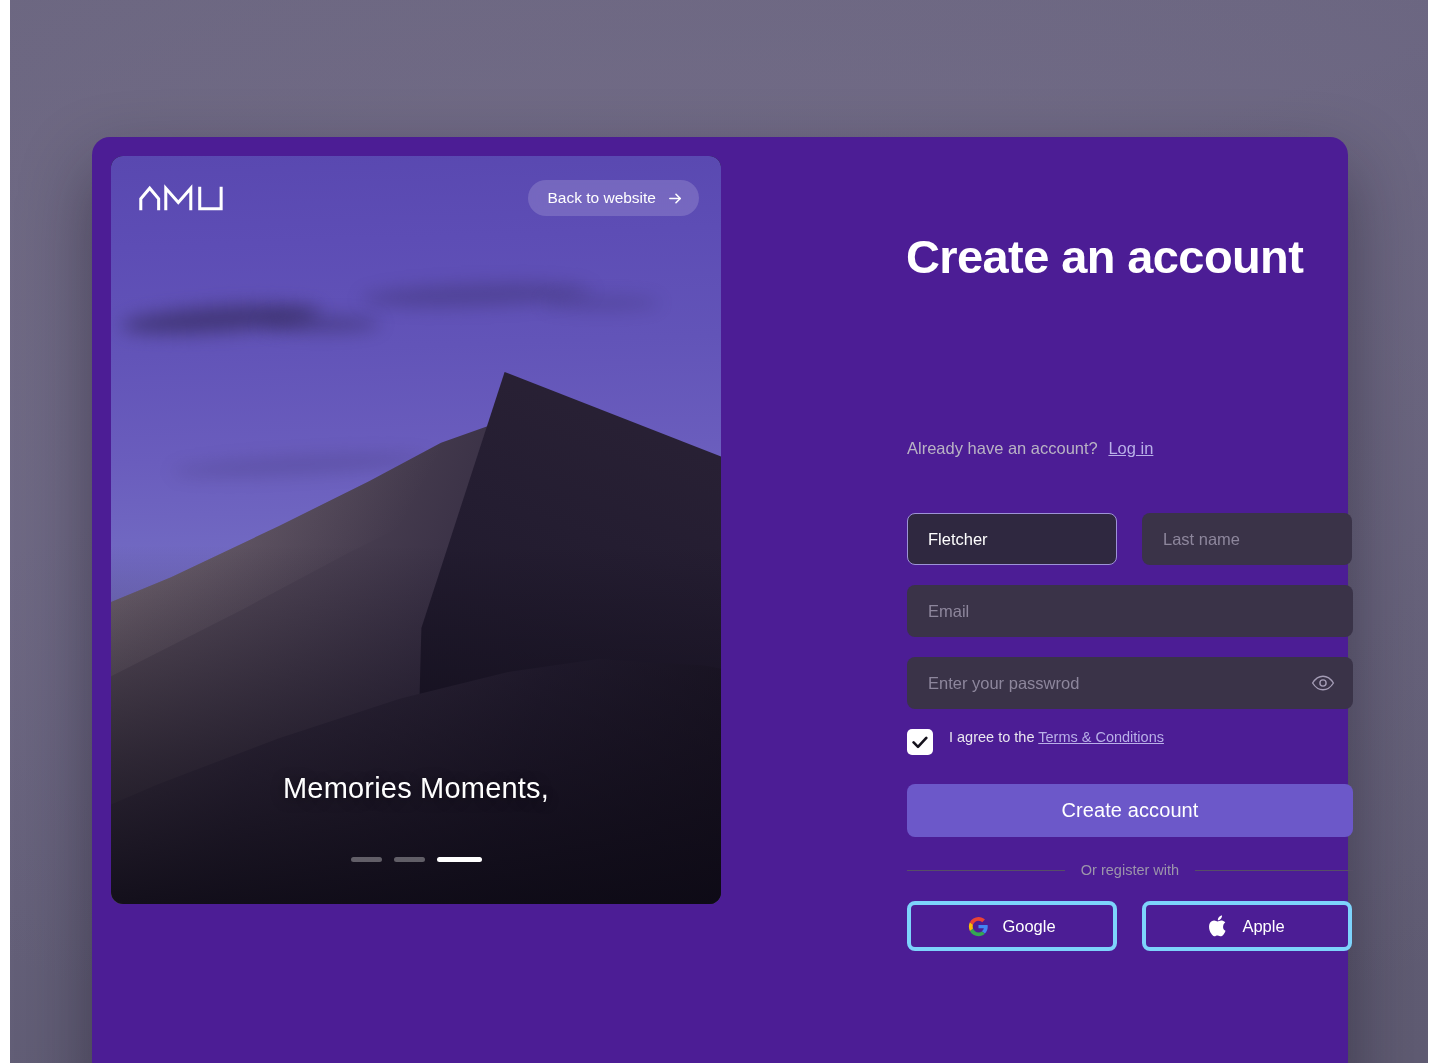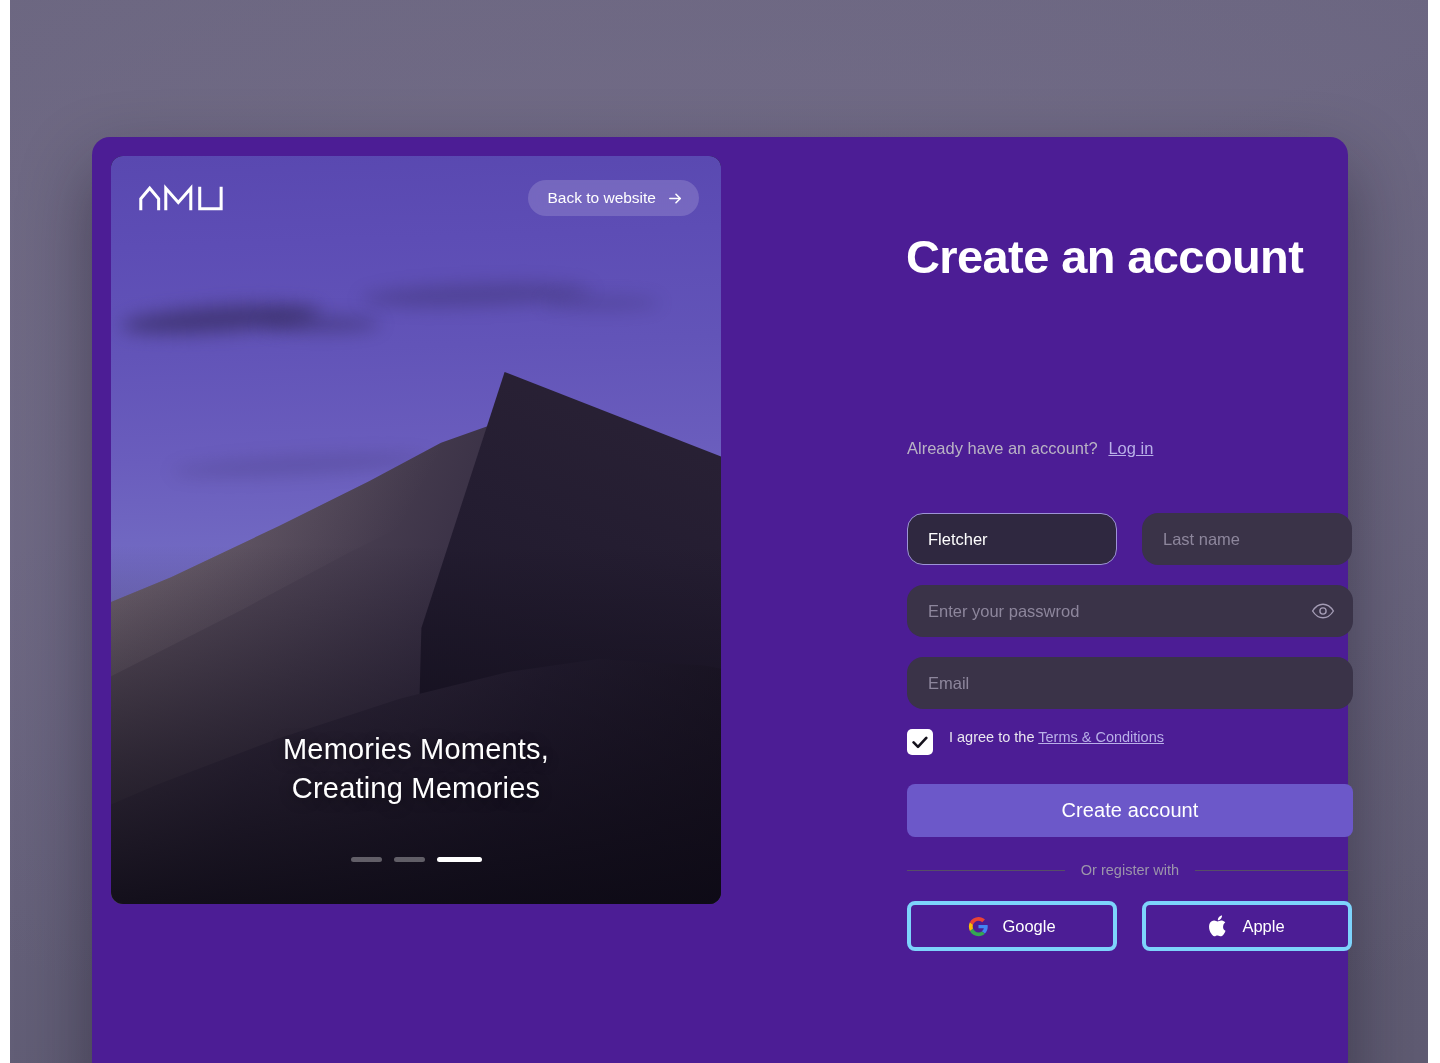--- a/index.html
+++ b/index.html
@@ -224,21 +224,21 @@
     left: 93px;
     top: 357px;
     width: 446px;
   }
 
   .row { display: flex; gap: 25px; }
 
   .field {
     position: relative;
     height: 52px;
-    border-radius: 16px;
+    border-radius: 8px;
     background: #3a3348;
     border: 1px solid transparent;
     display: flex;
     align-items: center;
     padding: 11px 20px;
     margin-bottom: 20px;
   }
   .field.half { width: 210px; }
   .field.full { width: 446px; }
   .field.focused {
@@ -382,21 +382,20 @@
           <span>Back to website</span>
           <svg class="arrow" viewBox="0 0 16 16" fill="none">
             <path d="M2 8 H13" stroke="#fff" stroke-width="1.7" stroke-linecap="round"></path>
             <path d="M8.5 3.5 L13 8 L8.5 12.5" stroke="#fff" stroke-width="1.7" stroke-linecap="round" stroke-linejoin="round"></path>
           </svg>
         </button>
       </div>
 
       <div id="hero-caption">
         <div>Memories Moments,</div>
-        <div>Creating Memories</div>
       </div>
 
       <div id="dots">
         <span class="dot"></span>
         <span class="dot"></span>
         <span class="dot active"></span>
       </div>
     </div>
 
     <div id="form-panel">
@@ -410,34 +409,34 @@
 
       <div id="form">
 
         <div class="row">
           <div class="field half focused">
             <span class="val">Fletcher</span>
           </div>
           <div class="field half">
             <span class="ph">Last name</span>
           </div>
+        </div>
+
+        <div class="field full">
+          <span class="ph">Email</span>
         </div>
 
         <div class="field full">
           <span class="ph">Enter your passwrod</span>
           <span id="eye-btn">
             <svg width="24" height="16" viewBox="0 0 24 16" fill="none">
               <path d="M1.6 8 C4.6 3.2 8.1 1.2 12 1.2 C15.9 1.2 19.4 3.2 22.4 8 C19.4 12.8 15.9 14.8 12 14.8 C8.1 14.8 4.6 12.8 1.6 8 Z" stroke="#a49cb5" stroke-width="1.4" fill="none"></path>
               <circle cx="12" cy="8" r="3.1" stroke="#a49cb5" stroke-width="1.4" fill="none"></circle>
             </svg>
           </span>
-        </div>
-
-        <div class="field full">
-          <span class="ph">Email</span>
         </div>
 
         <div id="terms">
           <span id="checkbox">
             <svg width="16" height="13" viewBox="0 0 16 13" fill="none">
               <path d="M1.6 6.4 L6 10.8 L14.3 1.9" stroke="#15121c" stroke-width="2.6" stroke-linecap="round" stroke-linejoin="round" fill="none"></path>
             </svg>
           </span>
           <span id="terms-label">
             <span>I agree to the</span>

